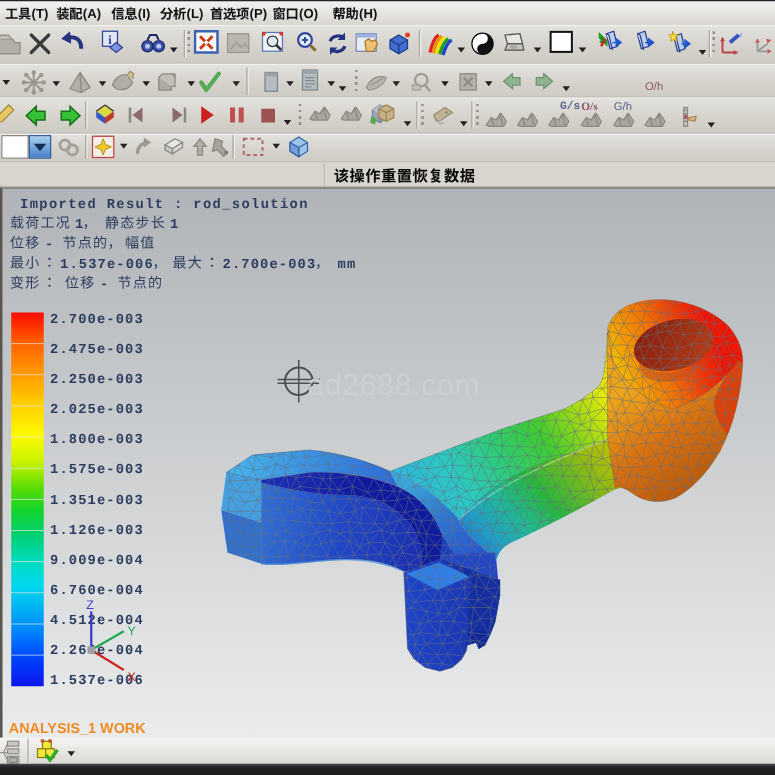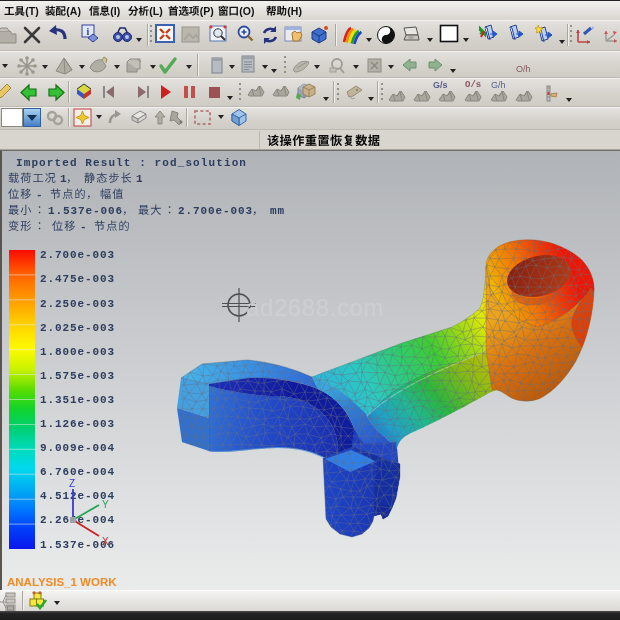--- a/index.html
+++ b/index.html
@@ -294,26 +294,26 @@
     <path d="M6 8l2 7M10 10l3-5 2 9" stroke="#8b8880" fill="none"></path>
   </svg>
 <svg class="ab" style="left:412px;top:86px" width="20" height="18" viewBox="0 0 20 18">
     <path d="M2 14l4-6 4 2 4-5 4 6-2 4H4z" fill="#aaa79f" stroke="#8b8880"></path>
     <path d="M6 8l2 7M10 10l3-5 2 9" stroke="#8b8880" fill="none"></path>
   </svg>
 <svg class="ab" style="left:437px;top:86px" width="22" height="18" viewBox="0 0 22 18">
     <path d="M2 14l4-6 4 2 4-5 4 6-2 4H4z" fill="#aaa79f" stroke="#8b8880"></path>
     <path d="M6 8l2 7M10 10l3-5 2 9" stroke="#8b8880" fill="none"></path>
   </svg>
-<div class="ab" style="left:433px;top:80px;font-family:Liberation Sans, sans-serif;font-size:9px;font-weight:bold;color:#55608a">G/s</div>
+<div class="ab" style="left:448px;top:80px;font-family:Liberation Mono, monospace;font-size:9px;font-weight:bold;color:#55608a">G/s</div>
 <svg class="ab" style="left:463px;top:86px" width="22" height="18" viewBox="0 0 22 18">
     <path d="M2 14l4-6 4 2 4-5 4 6-2 4H4z" fill="#aaa79f" stroke="#8b8880"></path>
     <path d="M6 8l2 7M10 10l3-5 2 9" stroke="#8b8880" fill="none"></path>
   </svg>
-<div class="ab" style="left:465px;top:80px;font-family:Liberation Mono, monospace;font-size:9px;font-weight:bold;color:#8a5560">O/s</div>
+<div class="ab" style="left:465px;top:80px;font-family:Liberation Serif, serif;font-size:9px;font-weight:bold;color:#8a5560">O/s</div>
 <svg class="ab" style="left:489px;top:86px" width="22" height="18" viewBox="0 0 22 18">
     <path d="M2 14l4-6 4 2 4-5 4 6-2 4H4z" fill="#aaa79f" stroke="#8b8880"></path>
     <path d="M6 8l2 7M10 10l3-5 2 9" stroke="#8b8880" fill="none"></path>
   </svg>
 <div class="ab" style="left:491px;top:80px;font-family:'Liberation Sans';font-size:9px;font-weight:normal;color:#55608a">G/h</div>
 <svg class="ab" style="left:514px;top:86px" width="22" height="18" viewBox="0 0 22 18">
     <path d="M2 14l4-6 4 2 4-5 4 6-2 4H4z" fill="#aaa79f" stroke="#8b8880"></path>
     <path d="M6 8l2 7M10 10l3-5 2 9" stroke="#8b8880" fill="none"></path>
   </svg>
 <div class="ab" style="left:516px;top:64px;font-family:'Liberation Sans';font-size:9px;font-weight:normal;color:#8a5560">O/h</div>

